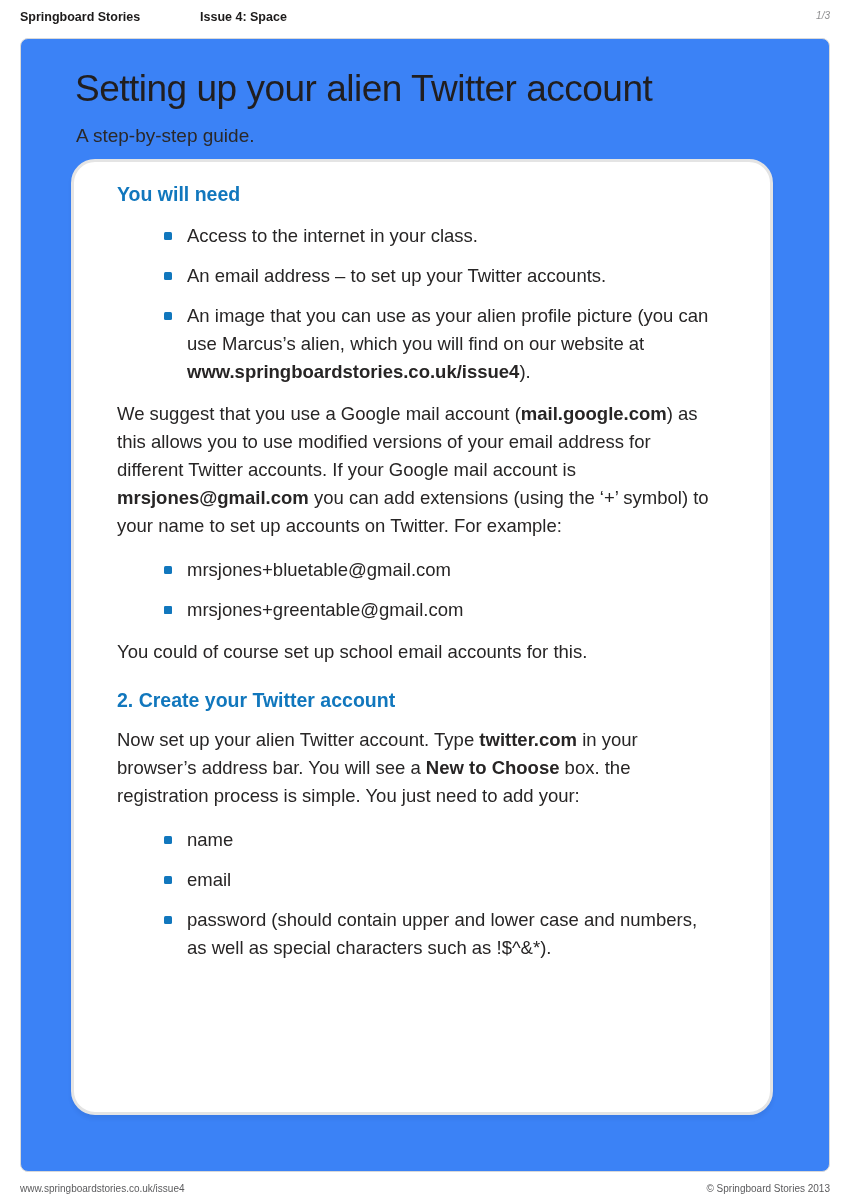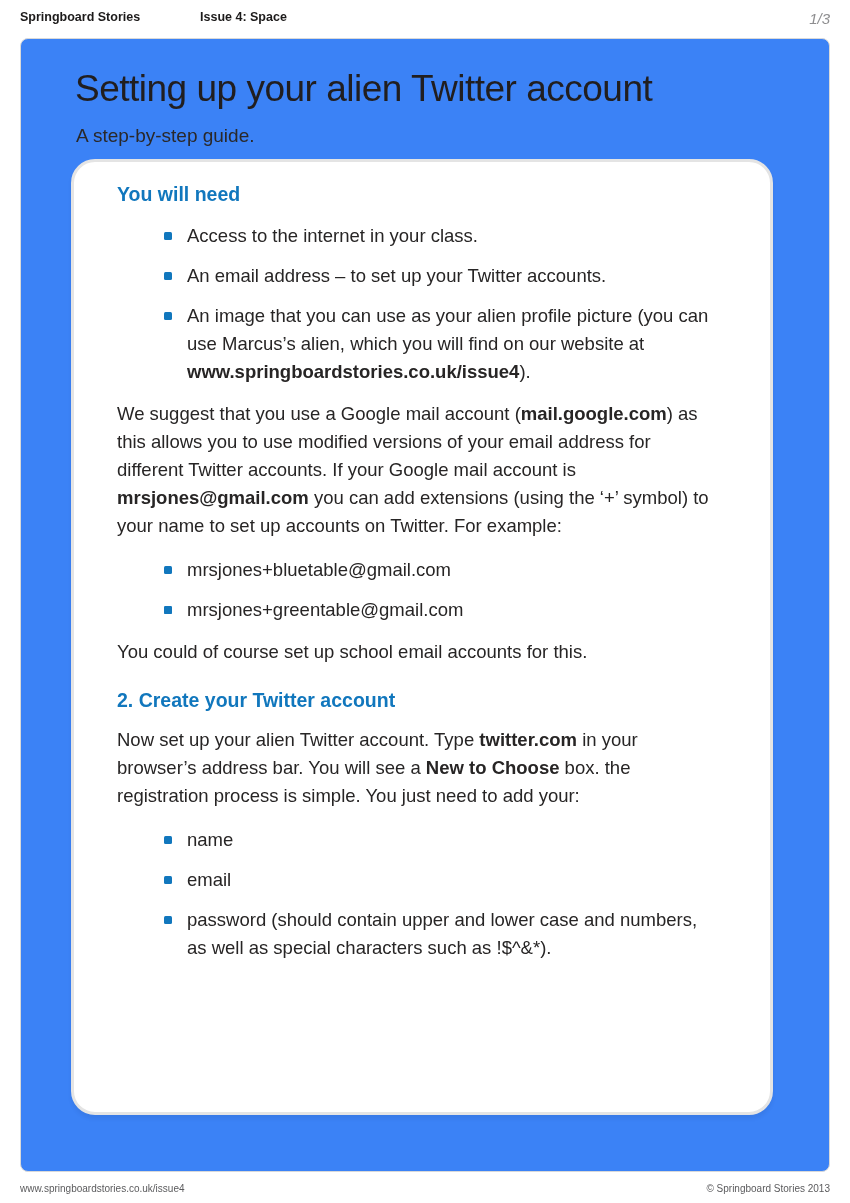--- a/index.html
+++ b/index.html
@@ -12,21 +12,21 @@
     color: var(--ink);
   }
   
   .topbar {
     position: absolute; top: 10px; left: 20px; right: 20px;
     display: flex; align-items: flex-start;
     font-size: 12.5px; font-weight: bold; color: #1c1a1a;
   }
   .topbar .brand { width: 180px; }
   .topbar .issue { }
-  .topbar .pagenum { margin-left: auto; font-weight: normal; font-size: 15px; color: #8e8e90; font-style: italic; }
+  .topbar .pagenum { margin-left: auto; font-weight: normal; font-size: 10px; color: #8e8e90; font-style: italic; }
 
   
   .outer-box {
     position: absolute; left: 20px; top: 38px; width: 810px; height: 1134px;
     border: 1px solid var(--border-light); border-radius: 8px; background: #3b82f6;
   }
   .title {
     margin: 28px 54px 0 54px;
     font-size: 37px; font-weight: normal; letter-spacing: -0.5px;
     color: #211e1f; line-height: 44px;

